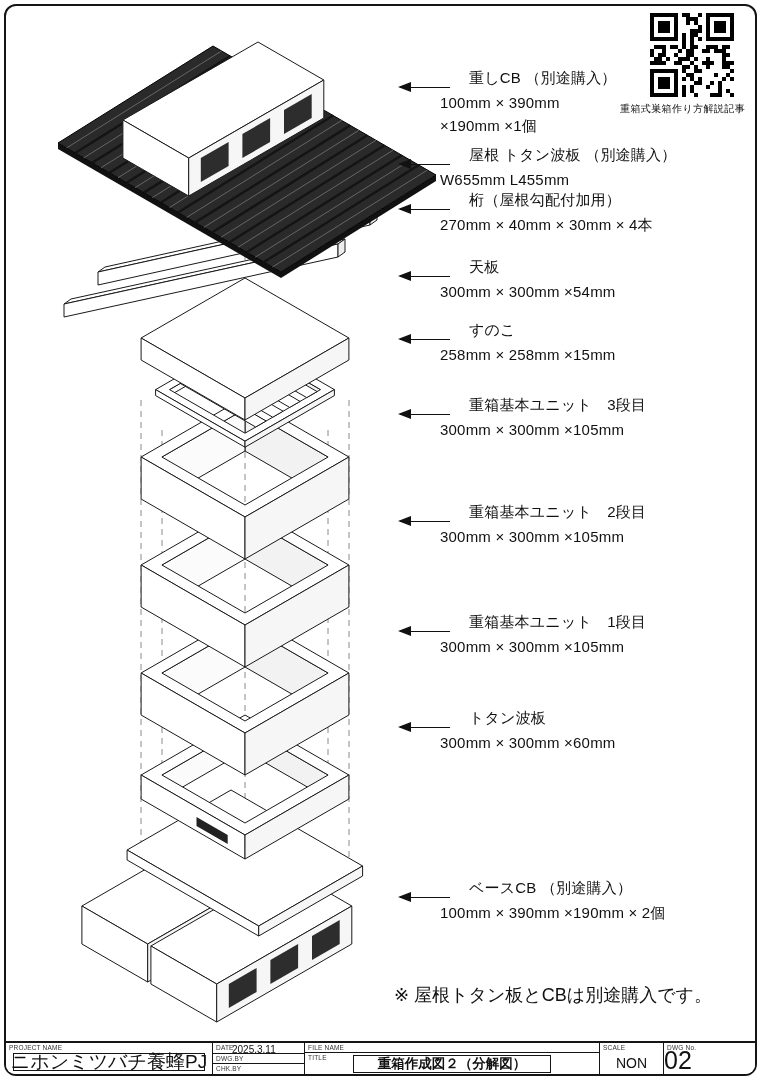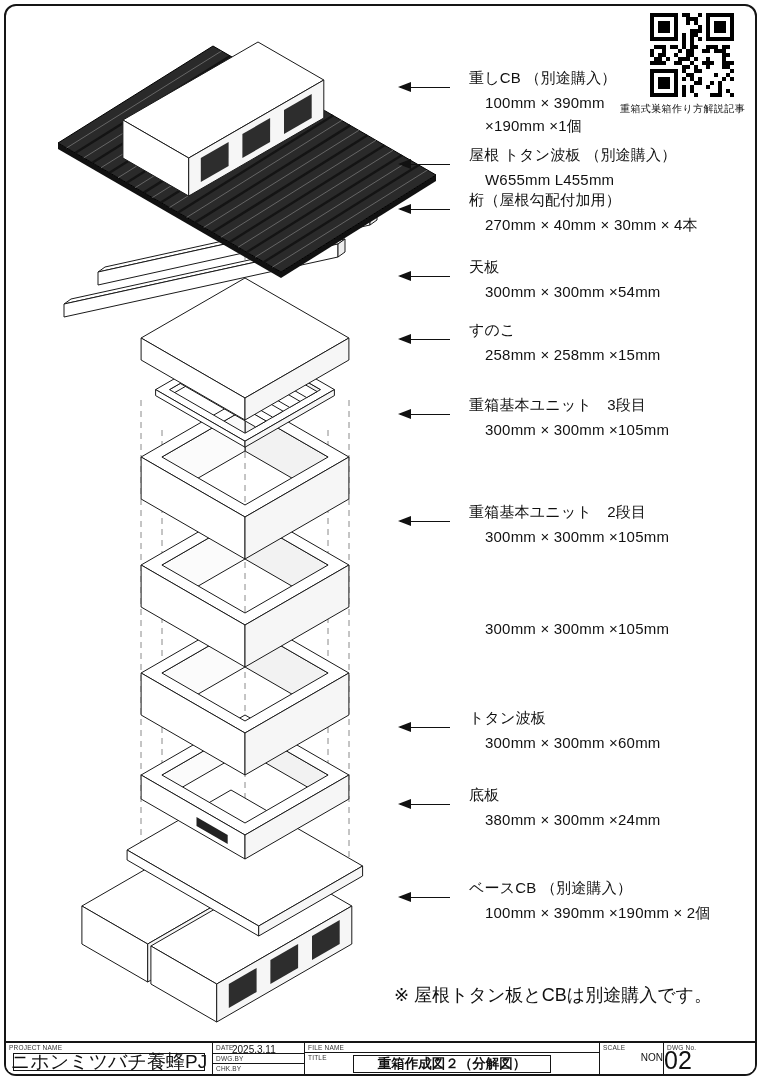--- a/index.html
+++ b/index.html
@@ -8,21 +8,21 @@
   #page{position:relative;width:761px;height:1080px;background:#fff;overflow:hidden}
   #frame{position:absolute;inset:4px;border:2px solid #151515;border-radius:12px;pointer-events:none;z-index:5}
   #drawing{position:absolute;left:0;top:0;z-index:1}
   
   .label{position:absolute;left:400px;z-index:3}
   .label-head{display:flex;align-items:flex-end;gap:19px;height:18px}
   .arrow{position:relative;width:50px;height:0;border-top:1.7px solid #111;flex:0 0 auto}
   .arrow::before{content:"";position:absolute;left:-2px;top:-6px;width:0;height:0;
     border-top:5px solid transparent;border-bottom:5px solid transparent;border-right:13px solid #111}
   .part-name{font-size:15px;white-space:nowrap;letter-spacing:.2px}
-  .part-dims{font-size:15px;margin-left:85px;margin-top:6px;white-space:nowrap;letter-spacing:.2px}
+  .part-dims{font-size:15px;margin-left:40px;margin-top:6px;white-space:nowrap;letter-spacing:.2px}
   .note{position:absolute;left:394px;top:983px;font-size:18px;white-space:nowrap;z-index:3}
   
   #qr{position:absolute;left:649px;top:12px;z-index:3}
   .qr-caption{position:absolute;left:620px;top:102px;width:136px;font-size:10px;letter-spacing:.4px;white-space:nowrap;z-index:3}
   
   #titleblock{position:absolute;left:6px;right:6px;bottom:6px;height:33px;border-top:2px solid #151515;
     display:flex;background:#fff;border-radius:0 0 9px 9px;overflow:hidden;z-index:6}
   .tb-cell{position:relative;height:100%}
   .tb-cell + .tb-cell{border-left:1.5px solid #151515}
   .tb-label{position:absolute;top:1px;left:3px;font-size:6.5px;line-height:7px;color:#333;letter-spacing:.2px;white-space:nowrap}
@@ -31,21 +31,21 @@
     display:flex;align-items:center;justify-content:center;font-size:19px;white-space:nowrap}
   .tb-meta{width:92px;display:flex;flex-direction:column}
   .tb-meta-row{position:relative;flex:1}
   .tb-meta-row + .tb-meta-row{border-top:1px solid #151515}
   .tb-date-val{position:absolute;left:19px;top:1px;font-size:10px;font-weight:normal;line-height:11px}
   .tb-title{flex:1;display:flex;flex-direction:column}
   .tb-file-row{height:10px;border-bottom:1px solid #151515;position:relative}
   .tb-title-row{flex:1;position:relative;display:flex;align-items:center;justify-content:center}
   .tb-title-box{border:1.6px solid #151515;font-size:13.5px;font-weight:bold;line-height:16px;padding:0 24px;background:#fff;white-space:nowrap}
   .tb-scale{width:64px}
-  .tb-scale-val{position:absolute;left:0;right:0;bottom:11px;text-align:right;font-size:10px}
+  .tb-scale-val{position:absolute;left:0;right:0;bottom:3px;text-align:center;font-size:14px}
   .tb-dwgno{width:92px}
   .tb-dwgno-val{position:absolute;left:0;right:0;bottom:1px;text-align:left;font-size:25px;line-height:26px}
 </style>
 </head>
 <body>
 
 <div id="page">
   <div id="frame"></div>
 
   <svg id="drawing" width="761" height="1080" viewBox="0 0 761 1080">
@@ -443,38 +443,35 @@
 
   <div class="label" style="top:504px">
     <div class="label-head">
       <span class="arrow"></span>
       <span class="part-name">重箱基本ユニット　2段目</span>
     </div>
     <div class="part-dims">300mm × 300mm ×105mm</div>
   </div>
 
   <div class="label" style="top:614px">
+    <div class="label-head">
+      <span class="arrow"></span>
+      <span class="part-name">重箱基本ユニット　1段目</span>
+    </div>
     <div class="part-dims">300mm × 300mm ×105mm</div>
   </div>
 
   <div class="label" style="top:710px">
     <div class="label-head">
       <span class="arrow"></span>
       <span class="part-name">トタン波板</span>
     </div>
     <div class="part-dims">300mm × 300mm ×60mm</div>
   </div>
 
-  <div class="label" style="top:787px">
-    <div class="label-head">
-      <span class="arrow"></span>
-      <span class="part-name">底板</span>
-    </div>
-    <div class="part-dims">380mm × 300mm ×24mm</div>
-  </div>
 
   <div class="label" style="top:880px">
     <div class="label-head">
       <span class="arrow"></span>
       <span class="part-name">ベースCB （別途購入）</span>
     </div>
     <div class="part-dims">100mm × 390mm ×190mm × 2個</div>
   </div>
 
   <div class="note">※ 屋根トタン板とCBは別途購入です。</div>

